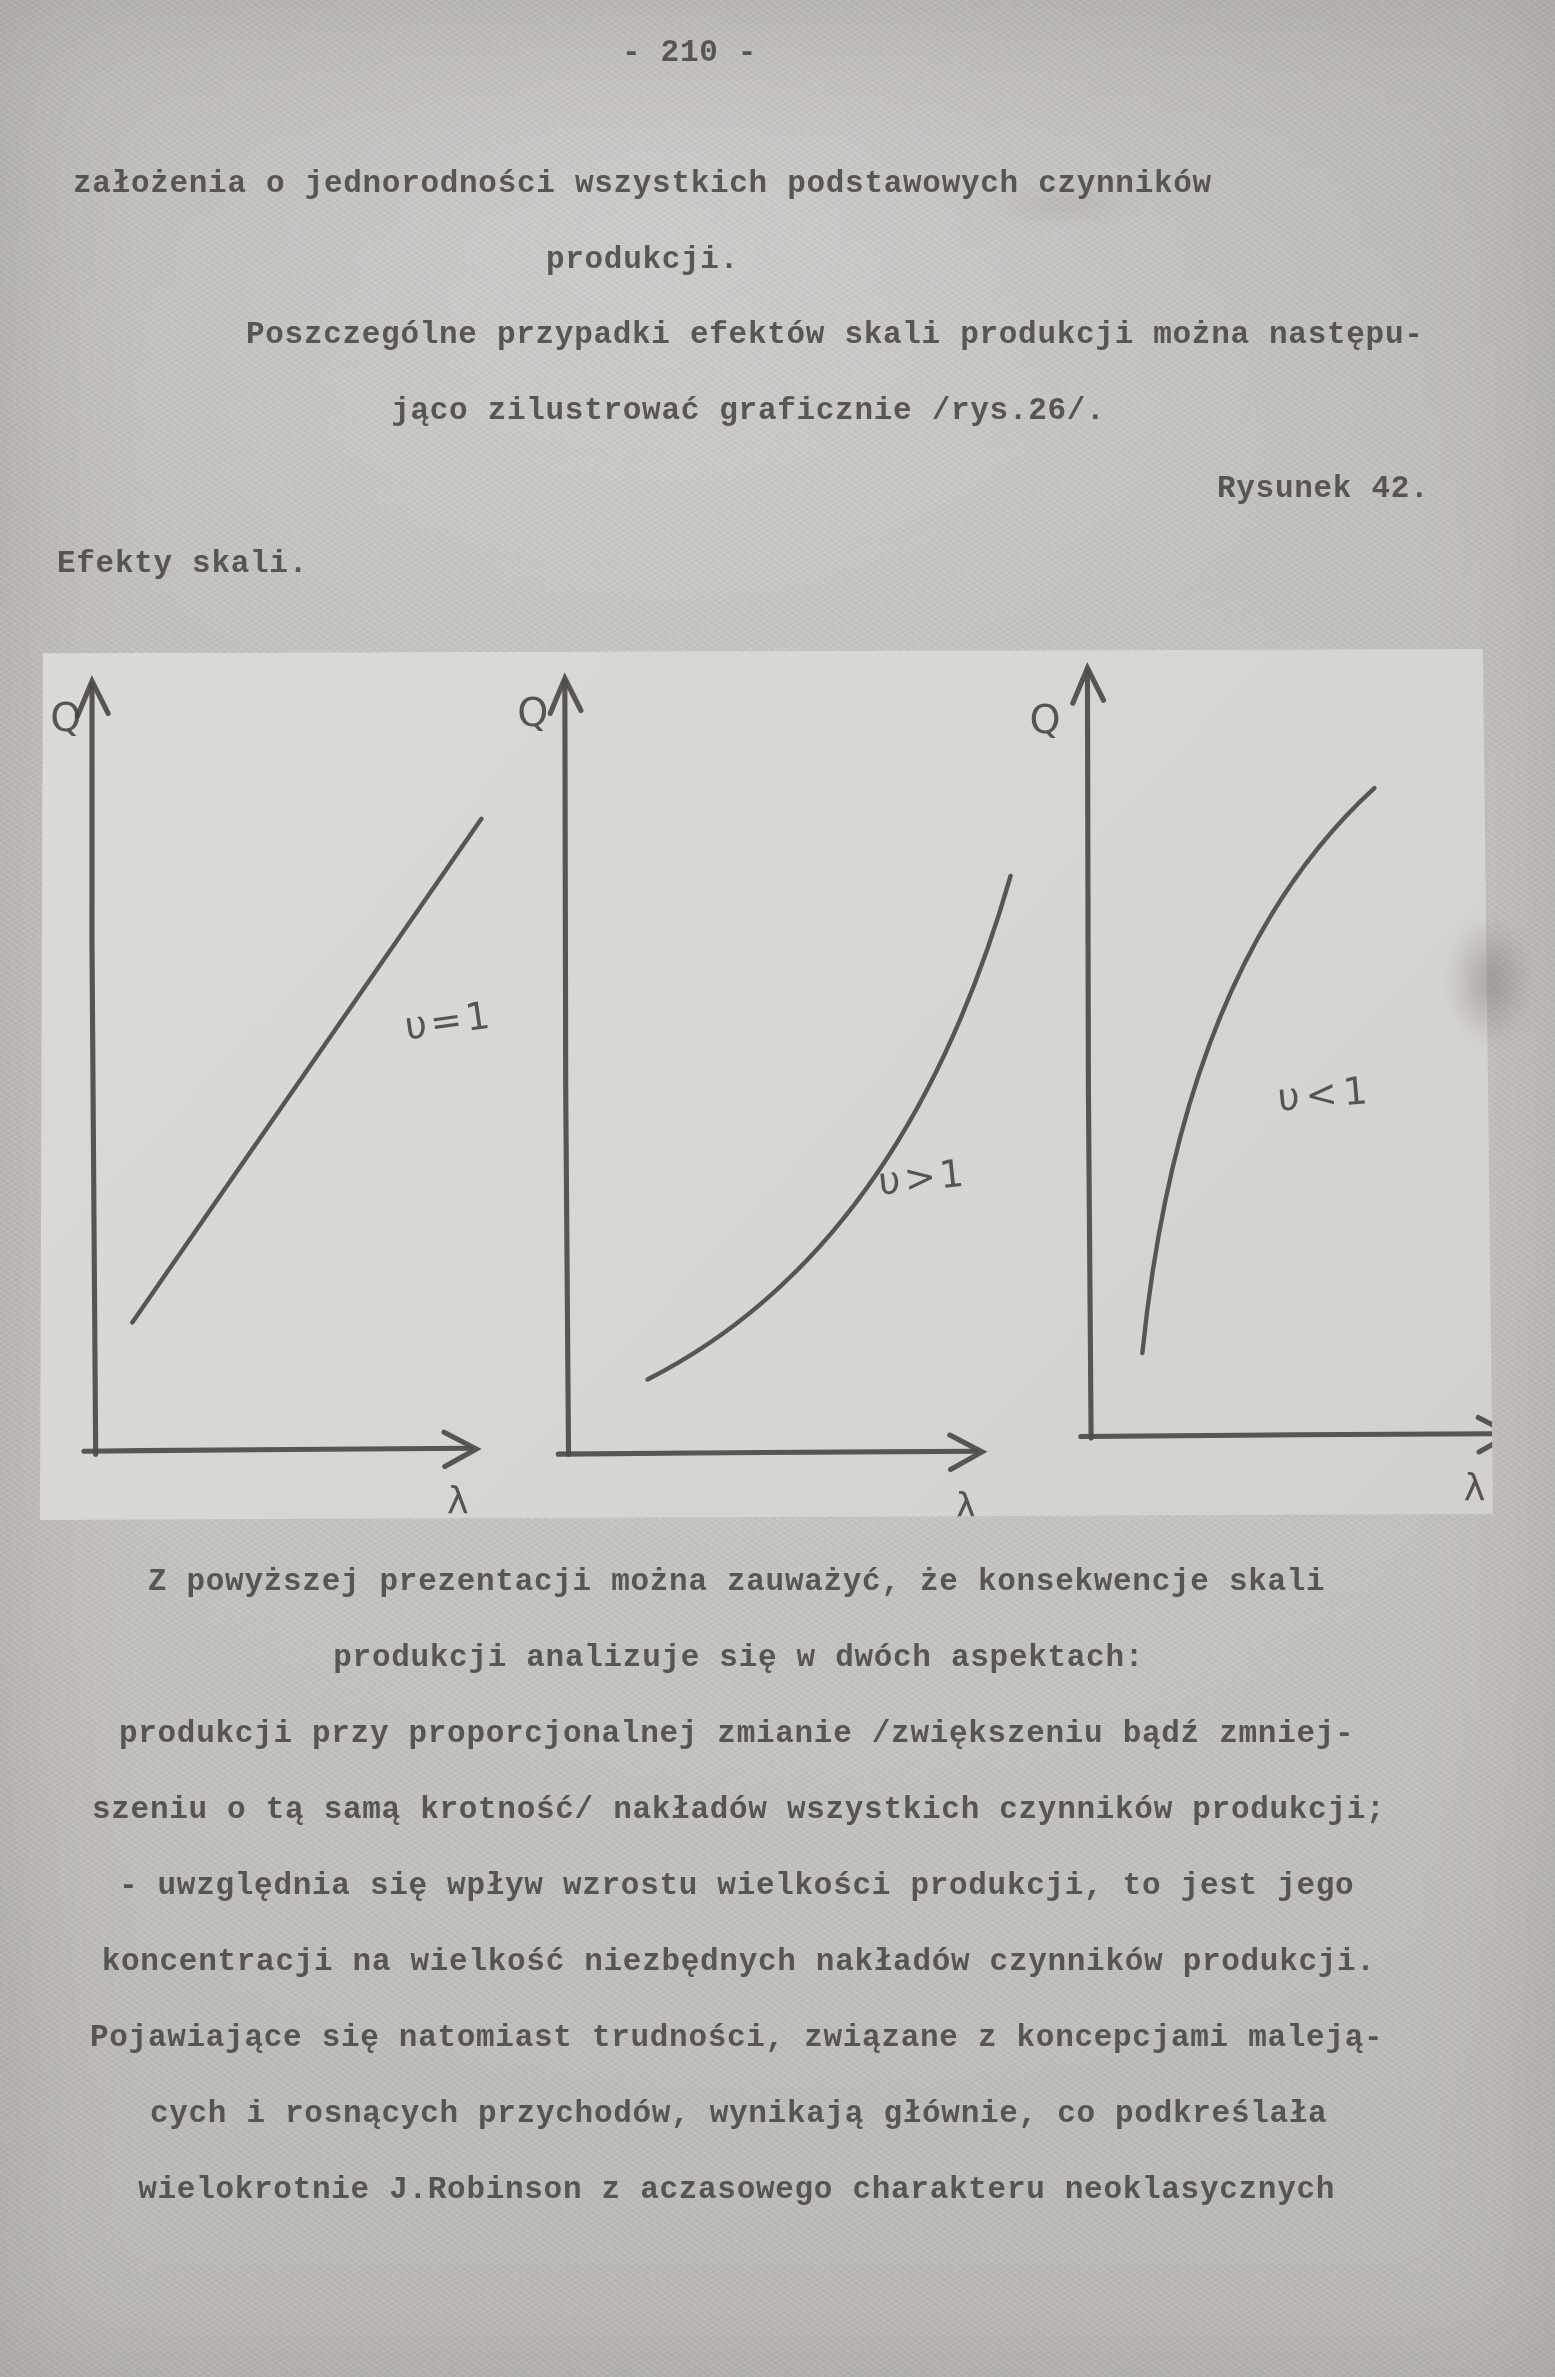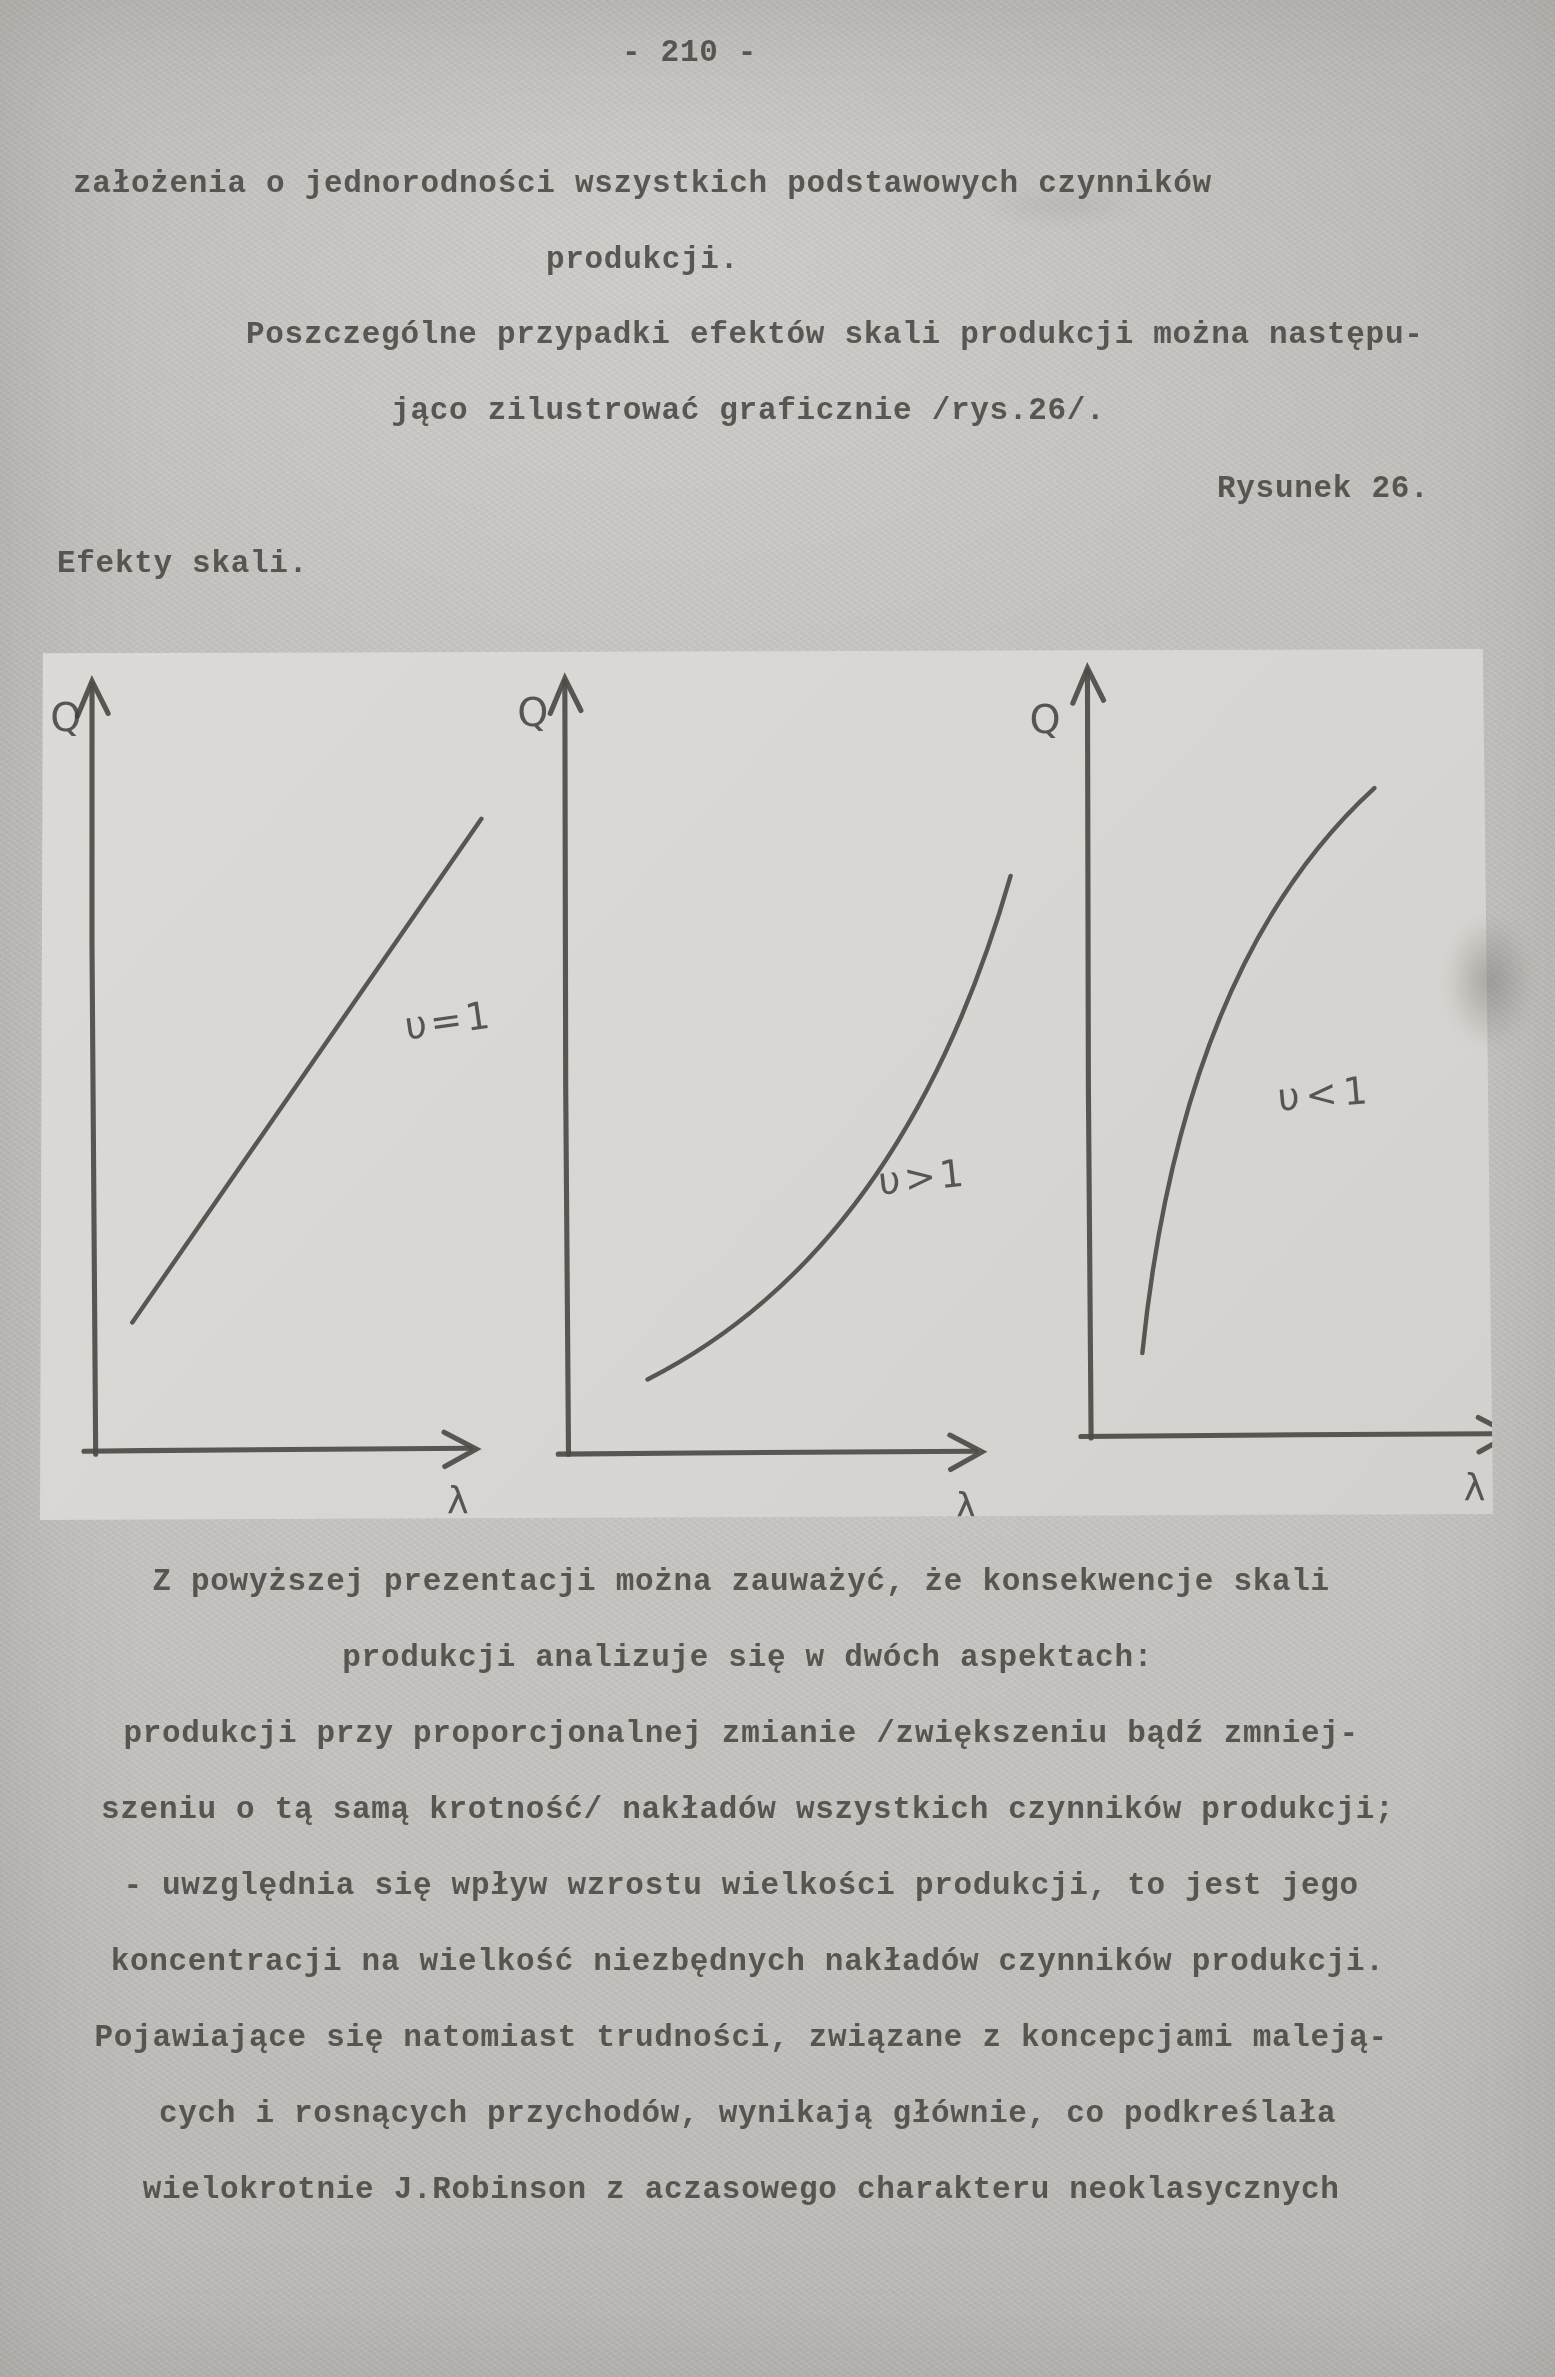--- a/index.html
+++ b/index.html
@@ -32,21 +32,21 @@
     white-space:nowrap;
   }
   .tline{display:block;text-align:center;}
   .pagenum{top:14.6px;left:622px;}
   .p1{top:146px;left:73px;}
   .p2{top:297px;left:73px;}
   .p2 .tline:first-child{text-indent:173px;}
   .cap-r{top:451px;left:1217px;}
   .cap-l{top:526px;left:57px;}
   .p3{top:1544px;left:88px;}
-  .p3 .tline:nth-child(2n){margin-left:13px;}
+  .p3 .tline:nth-child(2n){margin-left:4px;}
 
   .sheet{
     position:absolute;left:40px;top:649px;width:1453px;height:871px;
     background:linear-gradient(133deg,#dcdad6 0%,#d8d6d2 55%,#d3d1cd 100%);
     clip-path:polygon(0.2% 0.5%, 99.3% 0%, 100% 99.3%, 0% 100%);
   }
   .sheet svg{position:absolute;inset:0;}
   .axis, .curve{stroke:#4d4b47;fill:none;stroke-linecap:round;opacity:0.92;}
   .axis{stroke-width:7;}
   .curve{stroke-width:6;}
@@ -77,21 +77,21 @@
   <div class="tw p1">
     <span class="tline">założenia o jednorodności wszystkich podstawowych czynników</span>
     <span class="tline">produkcji.</span>
   </div>
 
   <div class="tw p2">
     <span class="tline">Poszczególne przypadki efektów skali produkcji można następu-</span>
     <span class="tline">jąco zilustrować graficznie /rys.26/.</span>
   </div>
 
-  <div class="tw cap-r">Rysunek 26.</div>
+  <div class="tw cap-r">Rysunek 42.</div>
   <div class="tw cap-l">Efekty skali.</div>
 
   <div class="sheet">
     <svg width="1453" height="871" viewBox="0 0 1985 1190">
 
       <path class="axis" d="M 76 1100 C 72 800 70 400 71 48"></path>
       <path class="axis" d="M 51 92 L 71 44 L 93 88"></path>
       <path class="axis" d="M 60 1096 C 250 1094 450 1092 588 1092"></path>
       <path class="axis" d="M 552 1070 L 596 1093 L 553 1117"></path>
       <path class="curve" d="M 126 920 L 603 232"></path>

